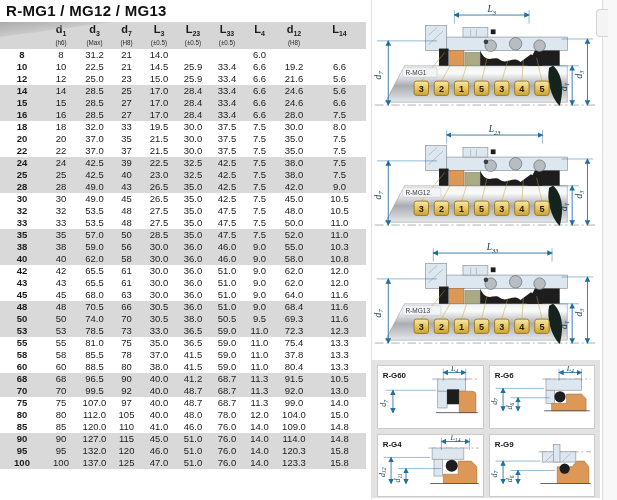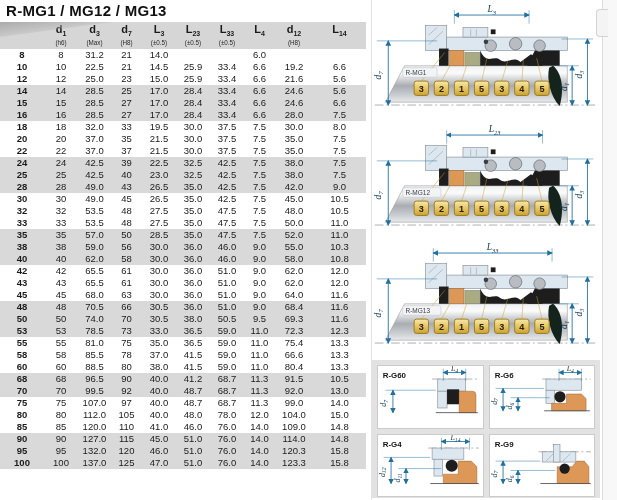--- a/index.html
+++ b/index.html
@@ -442,21 +442,21 @@
           </tr>
           <tr>
             <td class="sz">58</td>
             <td>58</td>
             <td>85.5</td>
             <td>78</td>
             <td>37.0</td>
             <td>41.5</td>
             <td>59.0</td>
             <td>11.0</td>
-            <td>66.6</td>
+            <td>37.8</td>
             <td>13.3</td>
           </tr>
           <tr>
             <td class="sz">60</td>
             <td>60</td>
             <td>88.5</td>
             <td>80</td>
             <td>38.0</td>
             <td>41.5</td>
             <td>59.0</td>

